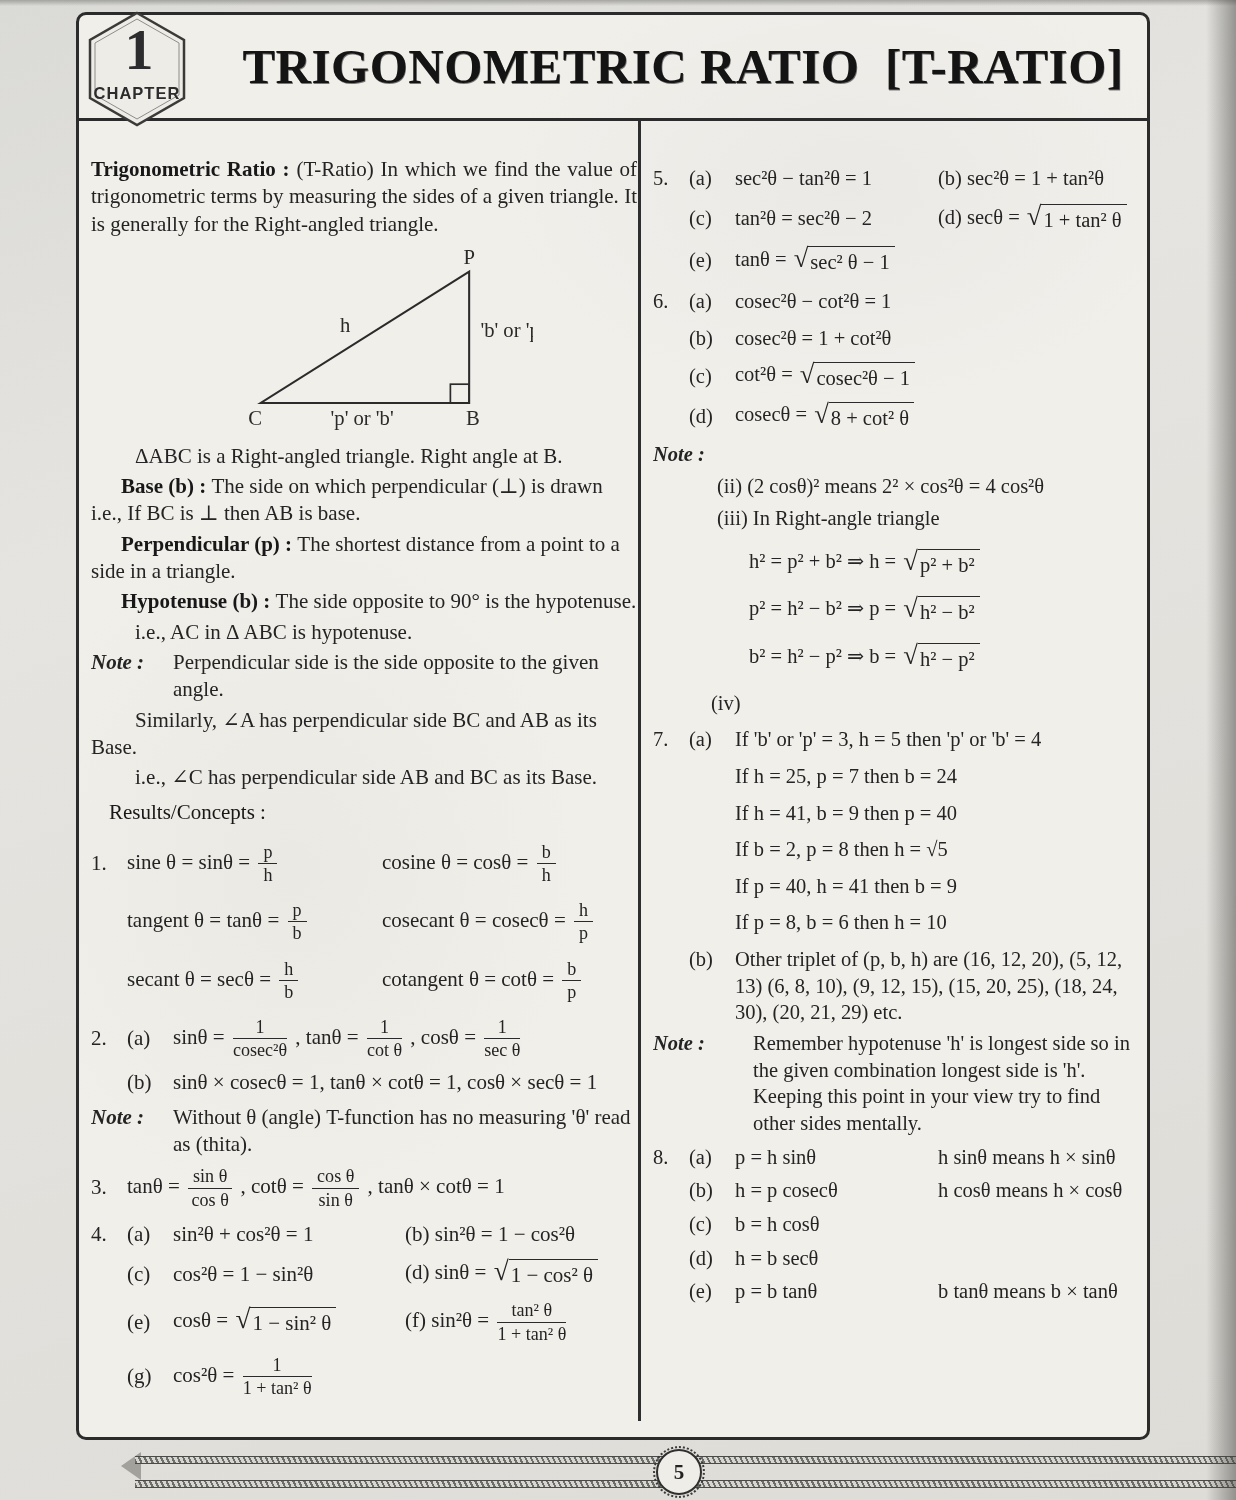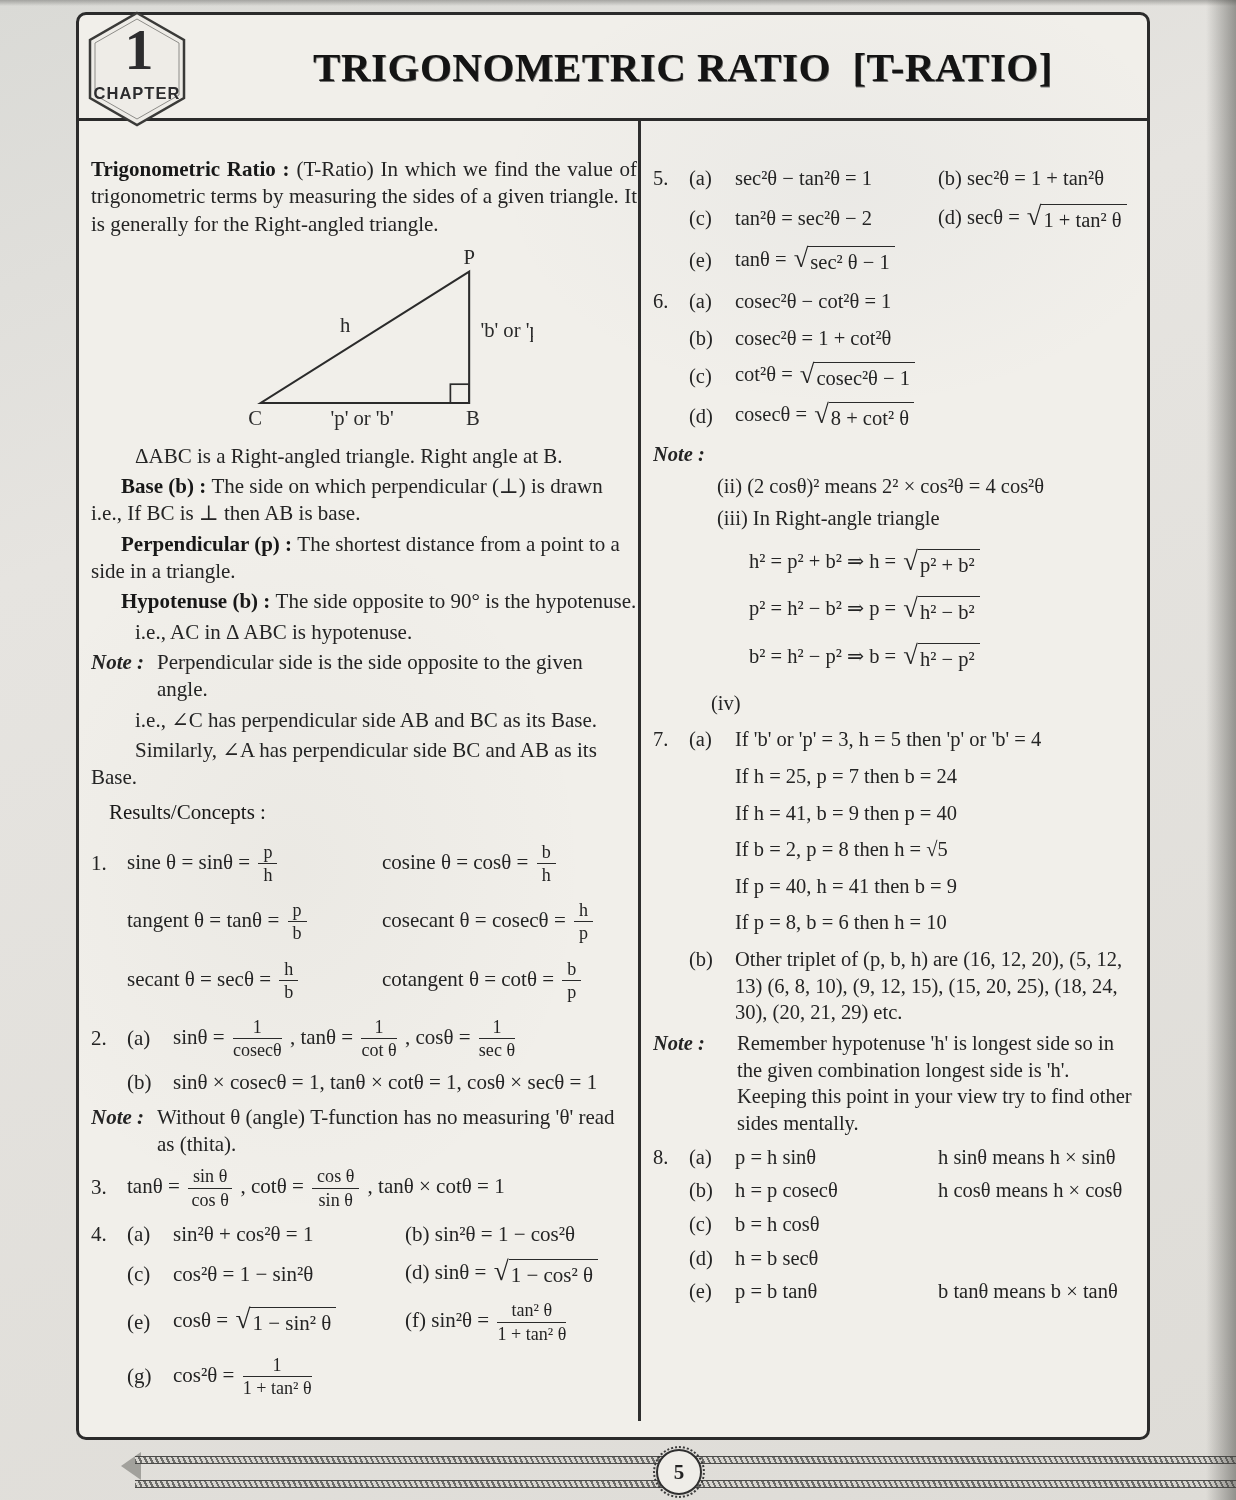--- a/index.html
+++ b/index.html
@@ -24,36 +24,36 @@
       radial-gradient(ellipse 500px 320px at 72% 12%, rgba(110,125,150,.05), transparent 70%),
       radial-gradient(ellipse 420px 500px at 20% 60%, rgba(120,120,110,.05), transparent 70%),
       #f1efea;
   }
 
   
   .chapter-header { position:relative; height:106px; border-bottom:3px solid #2b2b2b; }
   .badge { position:absolute; left:4px; top:-8px; width:108px; height:124px; z-index:2; }
   .title {
     margin-left:140px; text-align:center; line-height:104px; white-space:pre;
-    font-size:41px; font-weight:700; letter-spacing:.5px; color:#141414;
+    font-size:49px; font-weight:700; letter-spacing:.5px; color:#141414;
     text-shadow:.6px .6px 0 rgba(20,20,20,.55);
   }
 
   
   .divider { position:absolute; left:559px; top:106px; height:1300px; width:3px; background:#2e2e2e; }
   .col { position:absolute; top:138px; height:1300px; overflow:hidden; font-size:21px; line-height:1.3; }
   .col-left  { left:12px;  width:546px; }
   .col-right { left:574px; width:488px; font-size:20.5px; }
 
   .para { margin:3px 0; }
   .ind  { text-indent:30px; }
   .ind2 { text-indent:44px; }
   .just { text-align:justify; }
   b.lead { font-weight:700; color:#181818; }
-  .notepara { display:flex; margin:3px 0; }
+  .notepara { display:flex; margin:3px 0;gap:16px; }
   .notepara .nlabel { flex:0 0 66px; font-style:italic; font-weight:700; }
   .heading { font-weight:400; margin:8px 0 4px 18px; color:#181818; }
 
   
   .tri { height:198px; margin:4px 0 2px; text-align:center; }
   .tri svg { height:100%; }
   .tri text { font-size:22px; fill:#2a2a2a; font-family:"Liberation Serif",serif; }
 
   
   .rows { margin:4px 0; }
@@ -138,22 +138,22 @@
 
       <p class="para ind2">ΔABC is a Right-angled triangle. Right angle at B.</p>
       <p class="para ind"><b class="lead">Base (b) : </b><span>The side on which perpendicular (⊥) is drawn i.e., If BC is ⊥ then AB is base.</span></p>
       <p class="para ind"><b class="lead">Perpendicular (p) : </b><span>The shortest distance from a point to a side in a triangle.</span></p>
       <p class="para ind"><b class="lead">Hypotenuse (b) : </b><span>The side opposite to 90° is the hypotenuse.</span></p>
       <p class="para ind2">i.e., AC  in Δ ABC is hypotenuse.</p>
       <p class="notepara">
           <span class="nlabel">Note :</span>
           <span style="flex:1">Perpendicular side is the side opposite to the given angle.</span>
         </p>
+      <p class="para ind2" style="padding-right:40px">Similarly,  ∠A  has perpendicular side BC and AB as its Base.</p>
       <p class="para ind2">i.e., ∠C  has perpendicular side AB and BC as its Base.</p>
-      <p class="para ind2" style="padding-right:40px">Similarly,  ∠A  has perpendicular side BC and AB as its Base.</p>
       <p class="heading">Results/Concepts :</p>
 
       <div class="rows rows-1">
           <div class="mrow">
             <span class="rnum">1.</span>
             <span class="rcol">sine θ = sinθ = <span class="frac">
                 <span class="fnum">p</span>
                 <span class="fden">h</span>
               </span></span>
             <span class="rcol">cosine θ = cosθ = <span class="frac">
@@ -183,21 +183,21 @@
                 <span class="fden">p</span>
               </span></span>
           </div>
         </div>
       <div class="rows">
           <div class="mrow">
             <span class="rnum">2.</span>
             <span class="rlet">(a)</span>
             <span class="rcol">sinθ = <span class="frac">
                 <span class="fnum">1</span>
-                <span class="fden">cosecθ</span>
+                <span class="fden">cosec²θ</span>
               </span> , tanθ = <span class="frac">
                 <span class="fnum">1</span>
                 <span class="fden">cot θ</span>
               </span> , cosθ = <span class="frac">
                 <span class="fnum">1</span>
                 <span class="fden">sec θ</span>
               </span></span>
           </div>
           <div class="mrow">
             <span class="rnum"></span>

